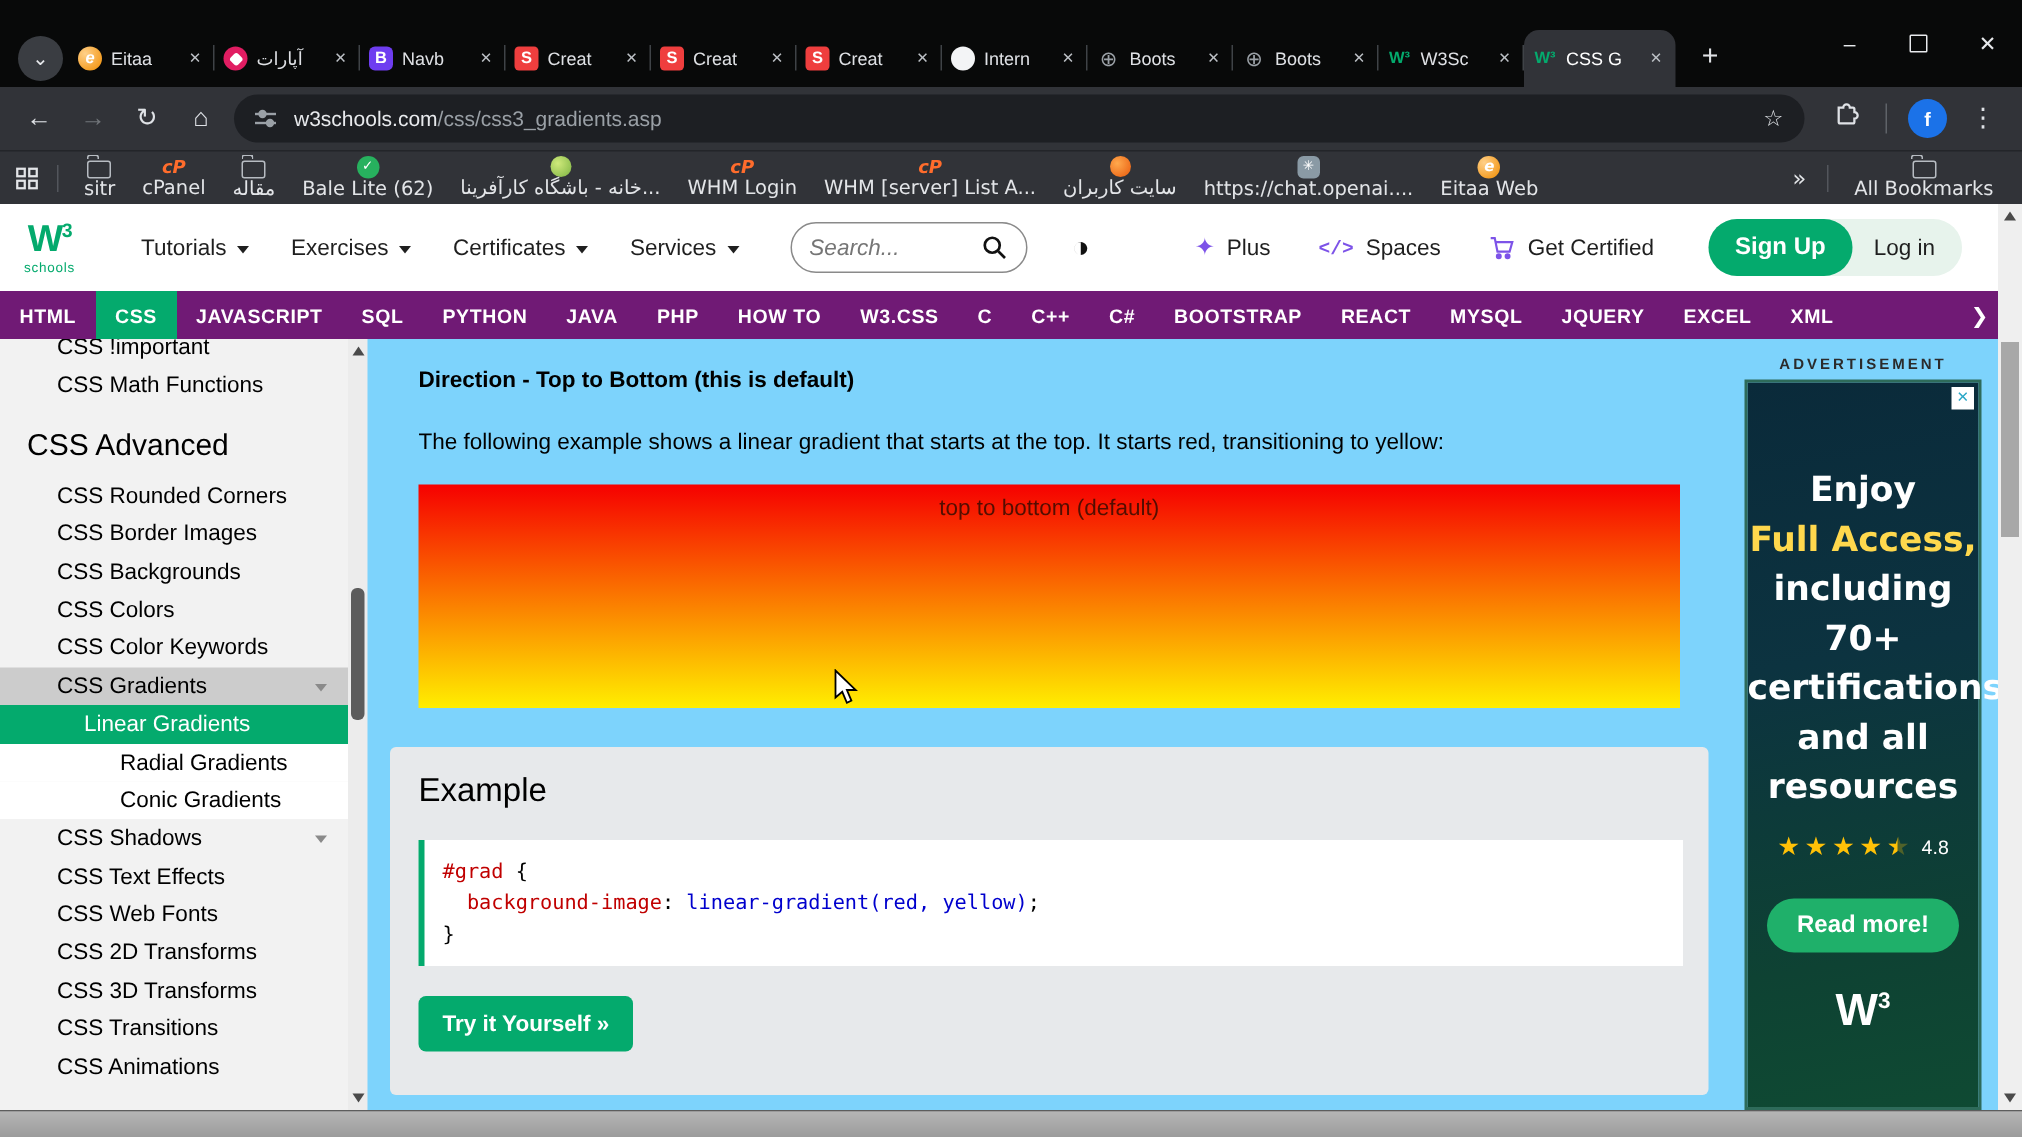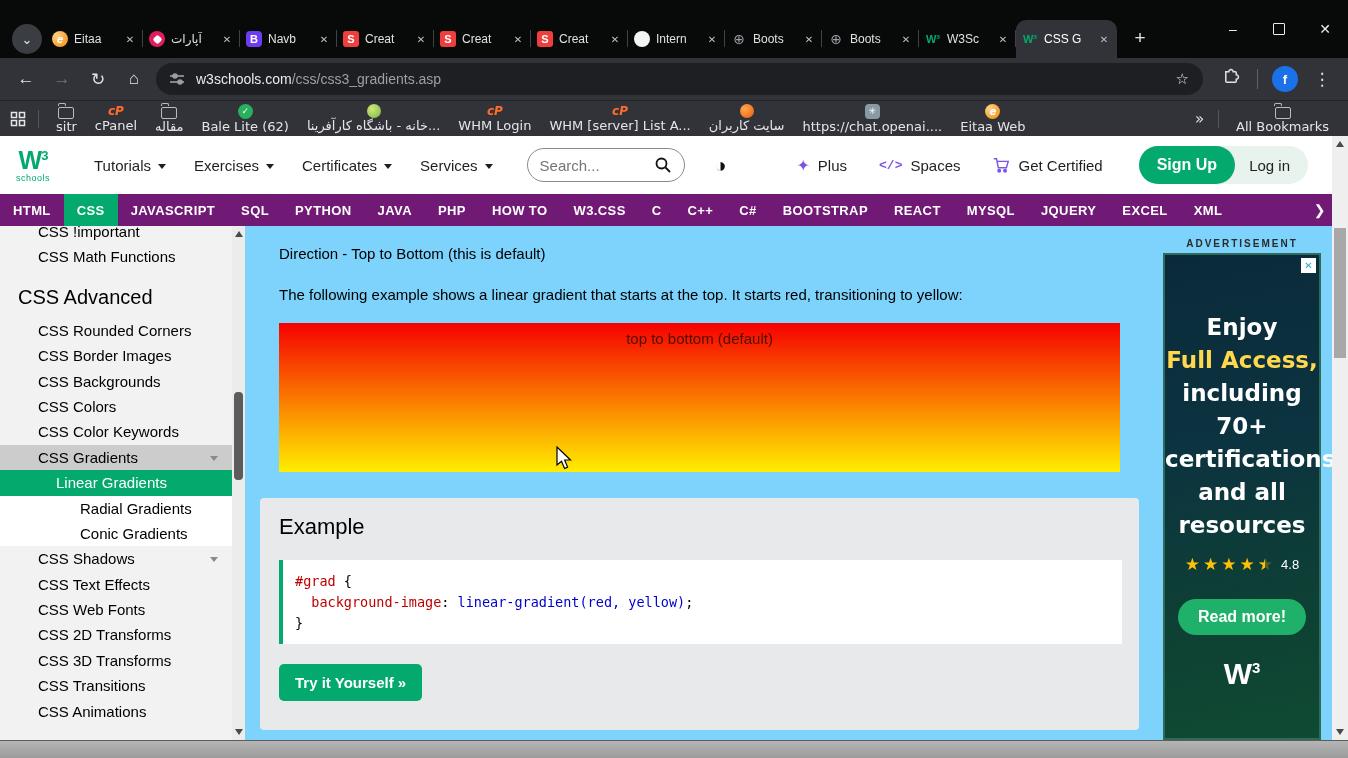--- a/index.html
+++ b/index.html
@@ -62,21 +62,21 @@
   
   .w3head{position:absolute;left:0;top:136px;width:100%;height:58px;background:#fff;display:flex;align-items:center;
     box-sizing:border-box;padding:0 16px;color:#1f1f1f;}
   .logo{display:flex;flex-direction:column;align-items:center;line-height:1;margin-right:30px;}
   .logo-w{color:#04AA6D;font-weight:800;font-size:25px;letter-spacing:-1px;}
   .logo-sub{color:#04AA6D;font-size:9px;letter-spacing:.5px;margin-top:1px;}
   .hmenu{font-size:15px;margin:0 14px;display:flex;gap:7px;align-items:center;cursor:pointer;}
   .caret-down{width:0;height:0;border-left:4px solid transparent;border-right:4px solid transparent;border-top:5px solid #1f1f1f;margin-top:2px;}
   .search{width:158px;height:34px;border:1px solid #8a8a8a;border-radius:18px;display:flex;align-items:center;
     box-sizing:border-box;padding:0 12px;margin-left:20px;}
-  .search-ph{color:#757575;font-size:15px;}
+  .search-ph{color:#757575;font-style:italic;font-size:15px;}
   .search svg{margin-left:auto;}
   .moon{margin-left:30px;font-size:20px;color:#111;}
   .hright{margin-left:auto;display:flex;align-items:center;gap:32px;}
   .hlink{display:flex;align-items:center;gap:8px;font-size:15px;}
   .plus-ico{color:#7d53e8;font-size:16px;}
   .spaces-ico{color:#7d53e8;font-size:13px;font-weight:700;font-family:"Liberation Mono",monospace;}
   .auth{background:#e7f3ec;border-radius:22px;display:flex;align-items:center;margin-left:4px;margin-right:24px;}
   .signup{background:#04AA6D;color:#fff;border-radius:22px;padding:10px 18px;font-size:16px;font-weight:700;}
   .login{padding:0 18px 0 14px;font-size:15px;}
   
@@ -95,21 +95,21 @@
   .sb-item.active{background:#04AA6D;color:#fff;padding-left:56px;}
   .sb-item.sub{background:#fff;padding-left:80px;}
   .sb-heading{font-size:20px;padding:15px 0 9px 18px;line-height:24px;color:#000;}
   .caret-row::after{content:"";position:absolute;right:14px;top:11px;width:0;height:0;
     border-left:4px solid transparent;border-right:4px solid transparent;border-top:5px solid #8a8a8a;}
   .sb-scroll{position:absolute;left:232px;top:0;width:13px;height:514px;background:#ececec;}
   .sb-thumb{position:absolute;left:2px;top:166px;width:9px;height:88px;background:#5c5c5c;border-radius:4px;}
   .tri-up{position:absolute;left:2.5px;top:5px;width:0;height:0;border-left:4px solid transparent;border-right:4px solid transparent;border-bottom:6px solid #4a4a4a;}
   .tri-down{position:absolute;left:2.5px;bottom:5px;width:0;height:0;border-left:4px solid transparent;border-right:4px solid transparent;border-top:6px solid #4a4a4a;}
   
-  .h-direction{position:absolute;left:279px;top:19px;font-size:15px;font-weight:400;color:#000;}
+  .h-direction{position:absolute;left:279px;top:19px;font-size:15px;font-weight:700;color:#000;}
   .para{position:absolute;left:279px;top:60px;font-size:15px;color:#000;}
   .grad-box{position:absolute;left:279px;top:97px;width:841px;height:149px;background:linear-gradient(#f60000,#ffee00);}
   .grad-label{padding-top:7px;text-align:center;font-size:15px;color:rgba(20,10,0,.72);}
   .cursor{position:absolute;left:556px;top:220px;}
   .example{position:absolute;left:260px;top:272px;width:879px;height:232px;background:#E7E9EB;border-radius:4px;}
   .example-title{position:absolute;left:19px;top:16px;font-size:22px;font-weight:500;color:#000;}
   .codebox{position:absolute;left:19px;top:62px;width:843px;height:84px;background:#fff;border-left:4px solid #04AA6D;
     box-sizing:border-box;padding:11px 0 0 12px;font-family:"DejaVu Sans Mono",monospace;font-size:13.5px;line-height:21px;}
   .code-line{white-space:pre;}
   .tok-selector{color:#c00000;} .tok-property{color:#c00000;} .tok-value{color:#0000cd;} .tok-plain{color:#000;}

